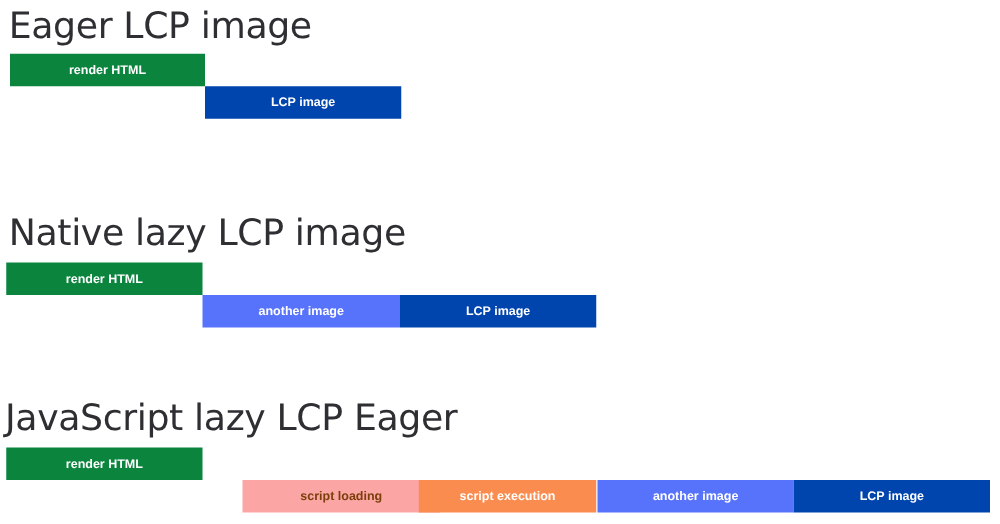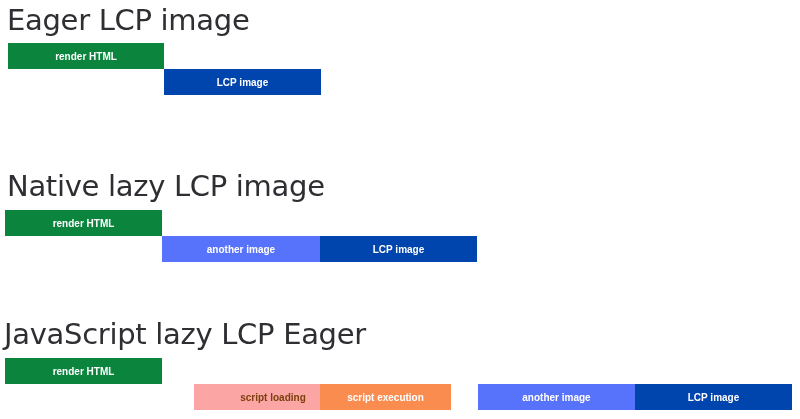--- a/index.html
+++ b/index.html
@@ -41,16 +41,16 @@
   <div class="title" style="left:7px; top:169px;">Native lazy LCP image</div>
   <div class="bar" style="left:5px; top:210px; width:157px; background:#0b843e;">render HTML</div>
   <div class="bar" style="left:162px; top:236px; width:158px; background:#5873fb;">another image</div>
   <div class="bar" style="left:320px; top:236px; width:157px; background:#0044ad;">LCP image</div>
 </div>
 
 <div>
   <div class="title" style="left:4px; top:317px;">JavaScript lazy LCP Eager</div>
   <div class="bar" style="left:5px; top:358px; width:157px; background:#0b843e;">render HTML</div>
   <div class="bar" style="left:162px; top:384px; width:158px; background:#fca5a5; color:#7a3f0a;margin-left:32px;">script loading</div>
-  <div class="bar" style="left:320px; top:384px; width:131px; background:#fb8c4f;">script execution</div>
+  <div class="bar" style="left:335px; top:384px; width:142px; background:#fb8c4f;">script execution</div>
   <div class="bar" style="left:478px; top:384px; width:157px; background:#5873fb;">another image</div>
   <div class="bar" style="left:635px; top:384px; width:157px; background:#0044ad;">LCP image</div>
 </div>
 
 </body></html>

